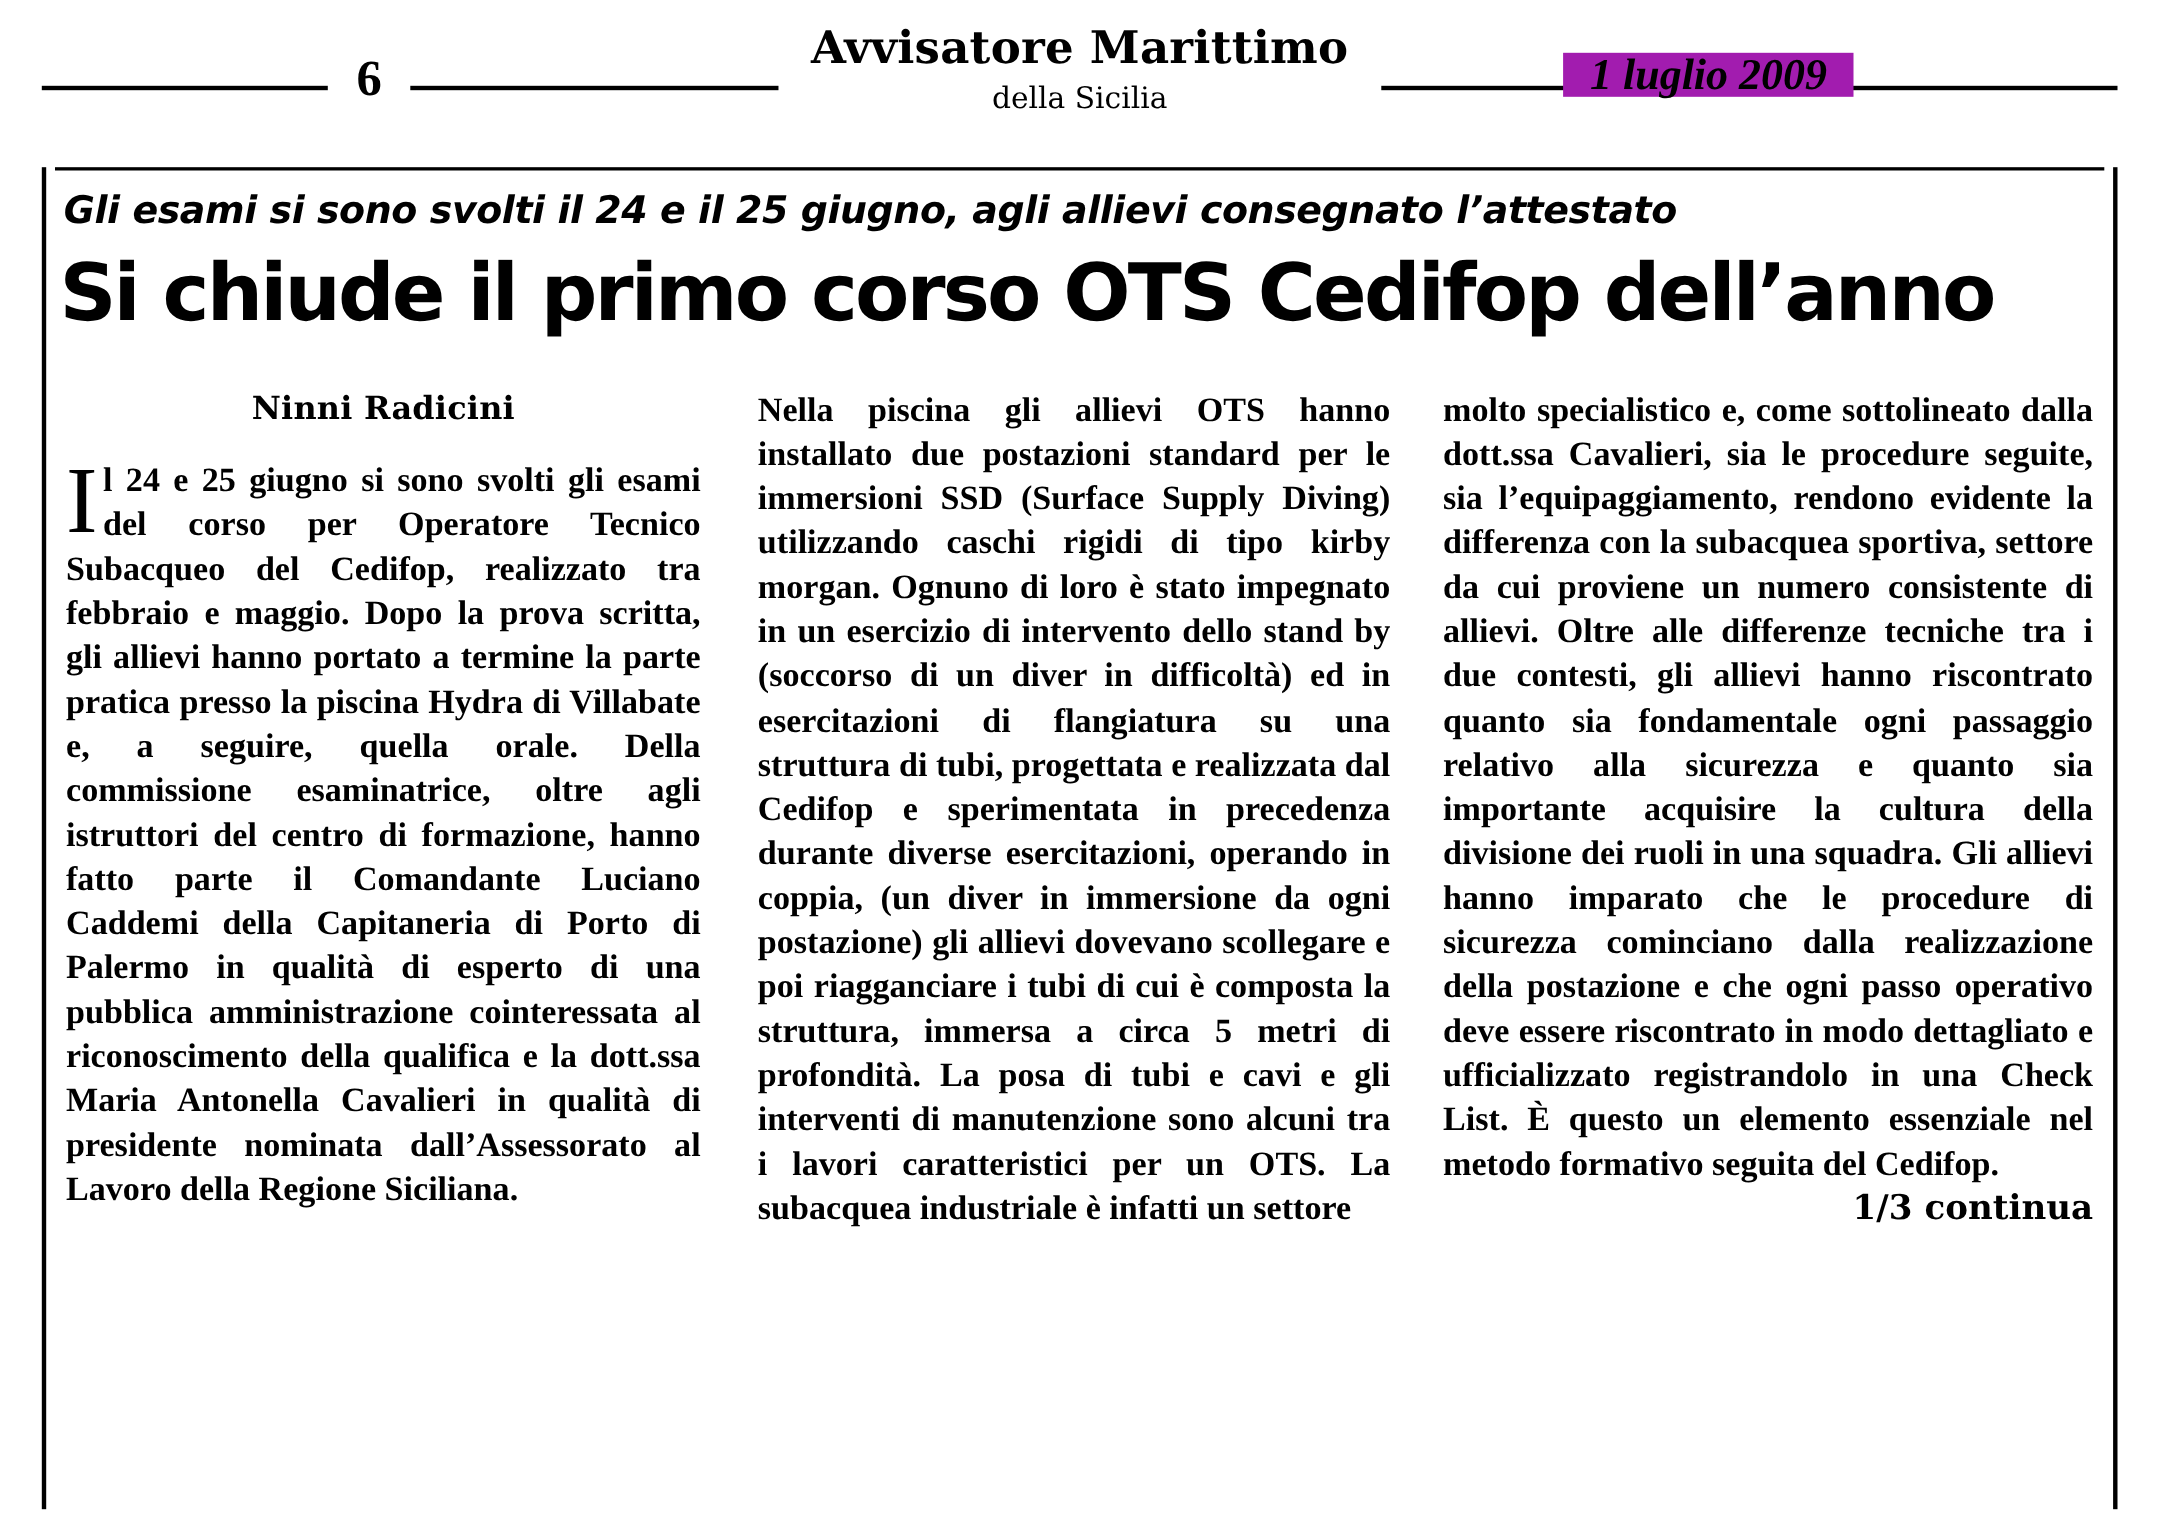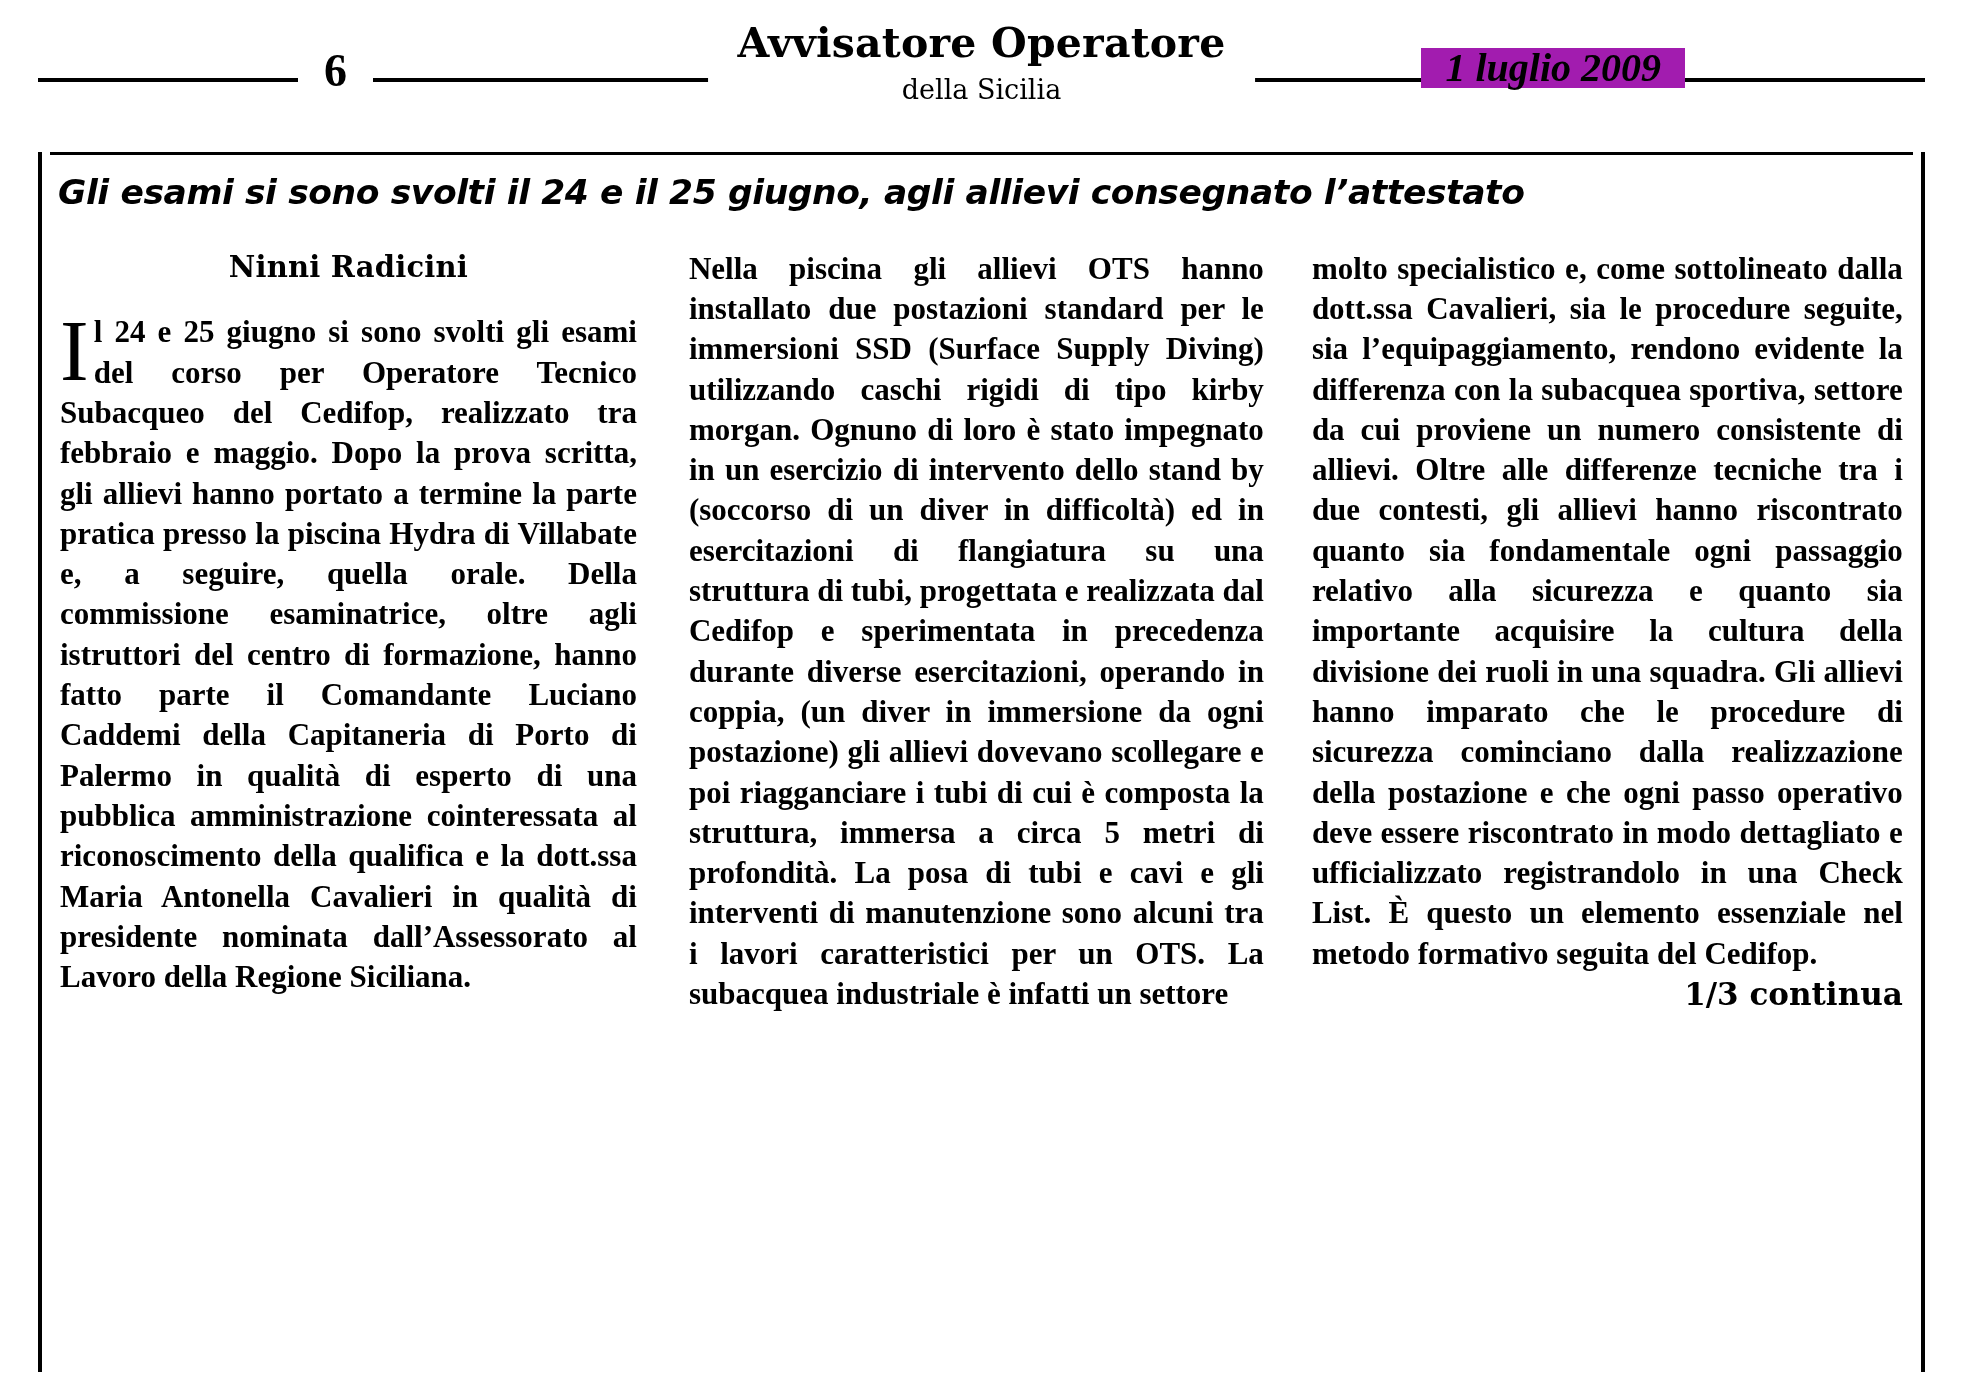--- a/index.html
+++ b/index.html
@@ -175,30 +175,31 @@
 </style>
 </head>
 <body>
 
 <div class="page">
 
   <div class="masthead">
     <div class="masthead-rules"></div>
     <div class="page-number">6</div>
     <div class="paper-title-block">
-      <div class="paper-title">Avvisatore Operatore</div>
+      <div class="paper-title">Avvisatore Marittimo</div>
       <div class="paper-subtitle">della Sicilia</div>
     </div>
     <div class="issue-date">1 luglio 2009</div>
   </div>
 
   <div class="article">
     <div class="rule-top"></div>
 
     <div class="kicker">Gli esami si sono svolti il 24 e il 25 giugno, agli allievi consegnato l’attestato</div>
+    <h1 class="headline">Si chiude il primo corso OTS Cedifop dell’anno</h1>
 
     <div class="columns">
 
       <div class="col col-1">
         <div class="byline">Ninni Radicini</div>
         <p class="body-text dropcap">Il 24 e 25 giugno si sono svolti gli esami del corso per Operatore Tecnico Subacqueo del Cedifop, realizzato tra febbraio e maggio. Dopo la prova scritta, gli allievi hanno portato a termine la parte pratica presso la piscina Hydra di Villabate e, a seguire, quella orale. Della commissione esaminatrice, oltre agli istruttori del centro di formazione, hanno fatto parte il Comandante Luciano Caddemi della Capitaneria di Porto di Palermo in qualità di esperto di una pubblica amministrazione cointeressata al riconoscimento della qualifica e la dott.ssa Maria Antonella Cavalieri in qualità di presidente nominata dall’Assessorato al Lavoro della Regione Siciliana.</p>
       </div>
 
       <div class="col col-2">
         <p class="body-text">Nella piscina gli allievi OTS hanno installato due postazioni standard per le immersioni SSD (Surface Supply Diving) utilizzando caschi rigidi di tipo kirby morgan. Ognuno di loro è stato impegnato in un esercizio di intervento dello stand by (soccorso di un diver in difficoltà) ed in esercitazioni di flangiatura su una struttura di tubi, progettata e realizzata dal Cedifop e sperimentata in precedenza durante diverse esercitazioni, operando in coppia, (un diver in immersione da ogni postazione) gli allievi dovevano scollegare e poi riagganciare i tubi di cui è composta la struttura, immersa a circa 5 metri di profondità. La posa di tubi e cavi e gli interventi di manutenzione sono alcuni tra i lavori caratteristici per un OTS. La subacquea industriale è infatti un settore</p>

